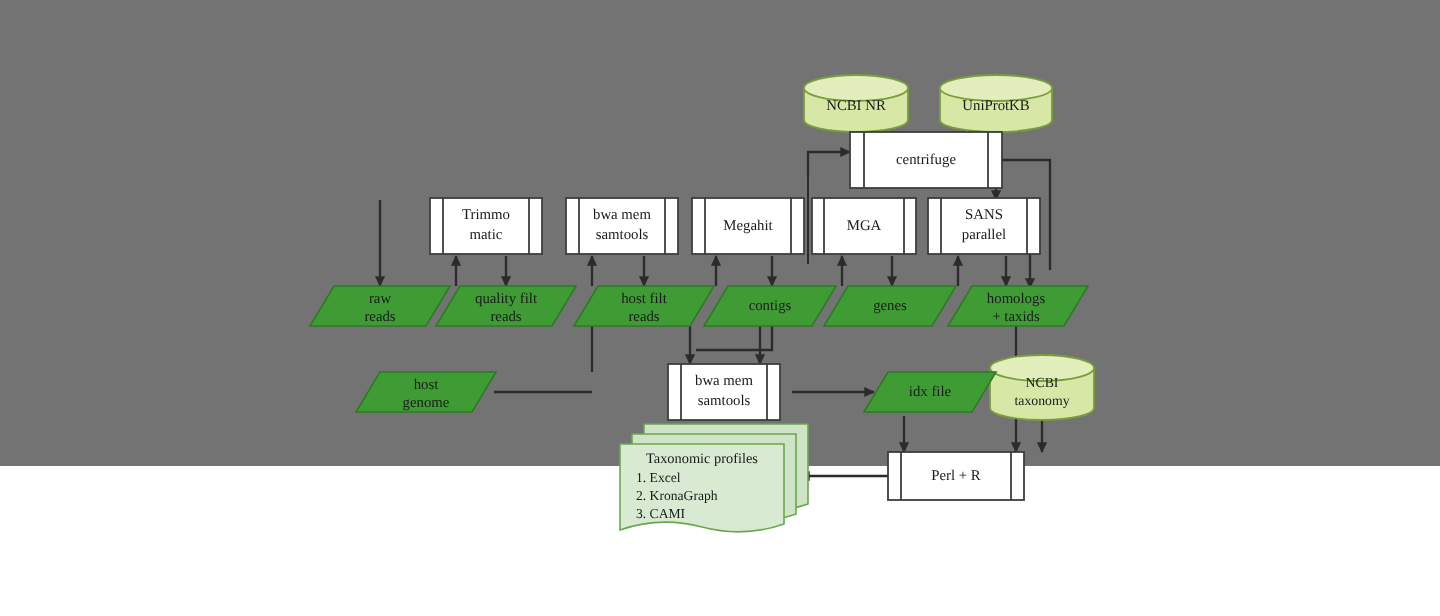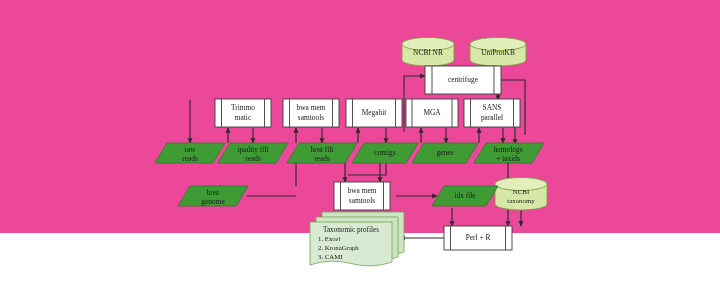--- a/index.html
+++ b/index.html
@@ -11,21 +11,21 @@
   body {
     width: 720px;
     height: 308px;
     overflow: hidden;
     font-family: "Liberation Serif", "DejaVu Serif", serif;
   }
   #diagram-root {
     position: relative;
     width: 720px;
     height: 233px;
-    background: #ec4899;
+    background: #737373;
   }
   svg#flowchart {
     position: absolute;
     left: 0;
     top: 0;
     width: 720px;
     height: 308px;
     display: block;
   }
   .node-label {

